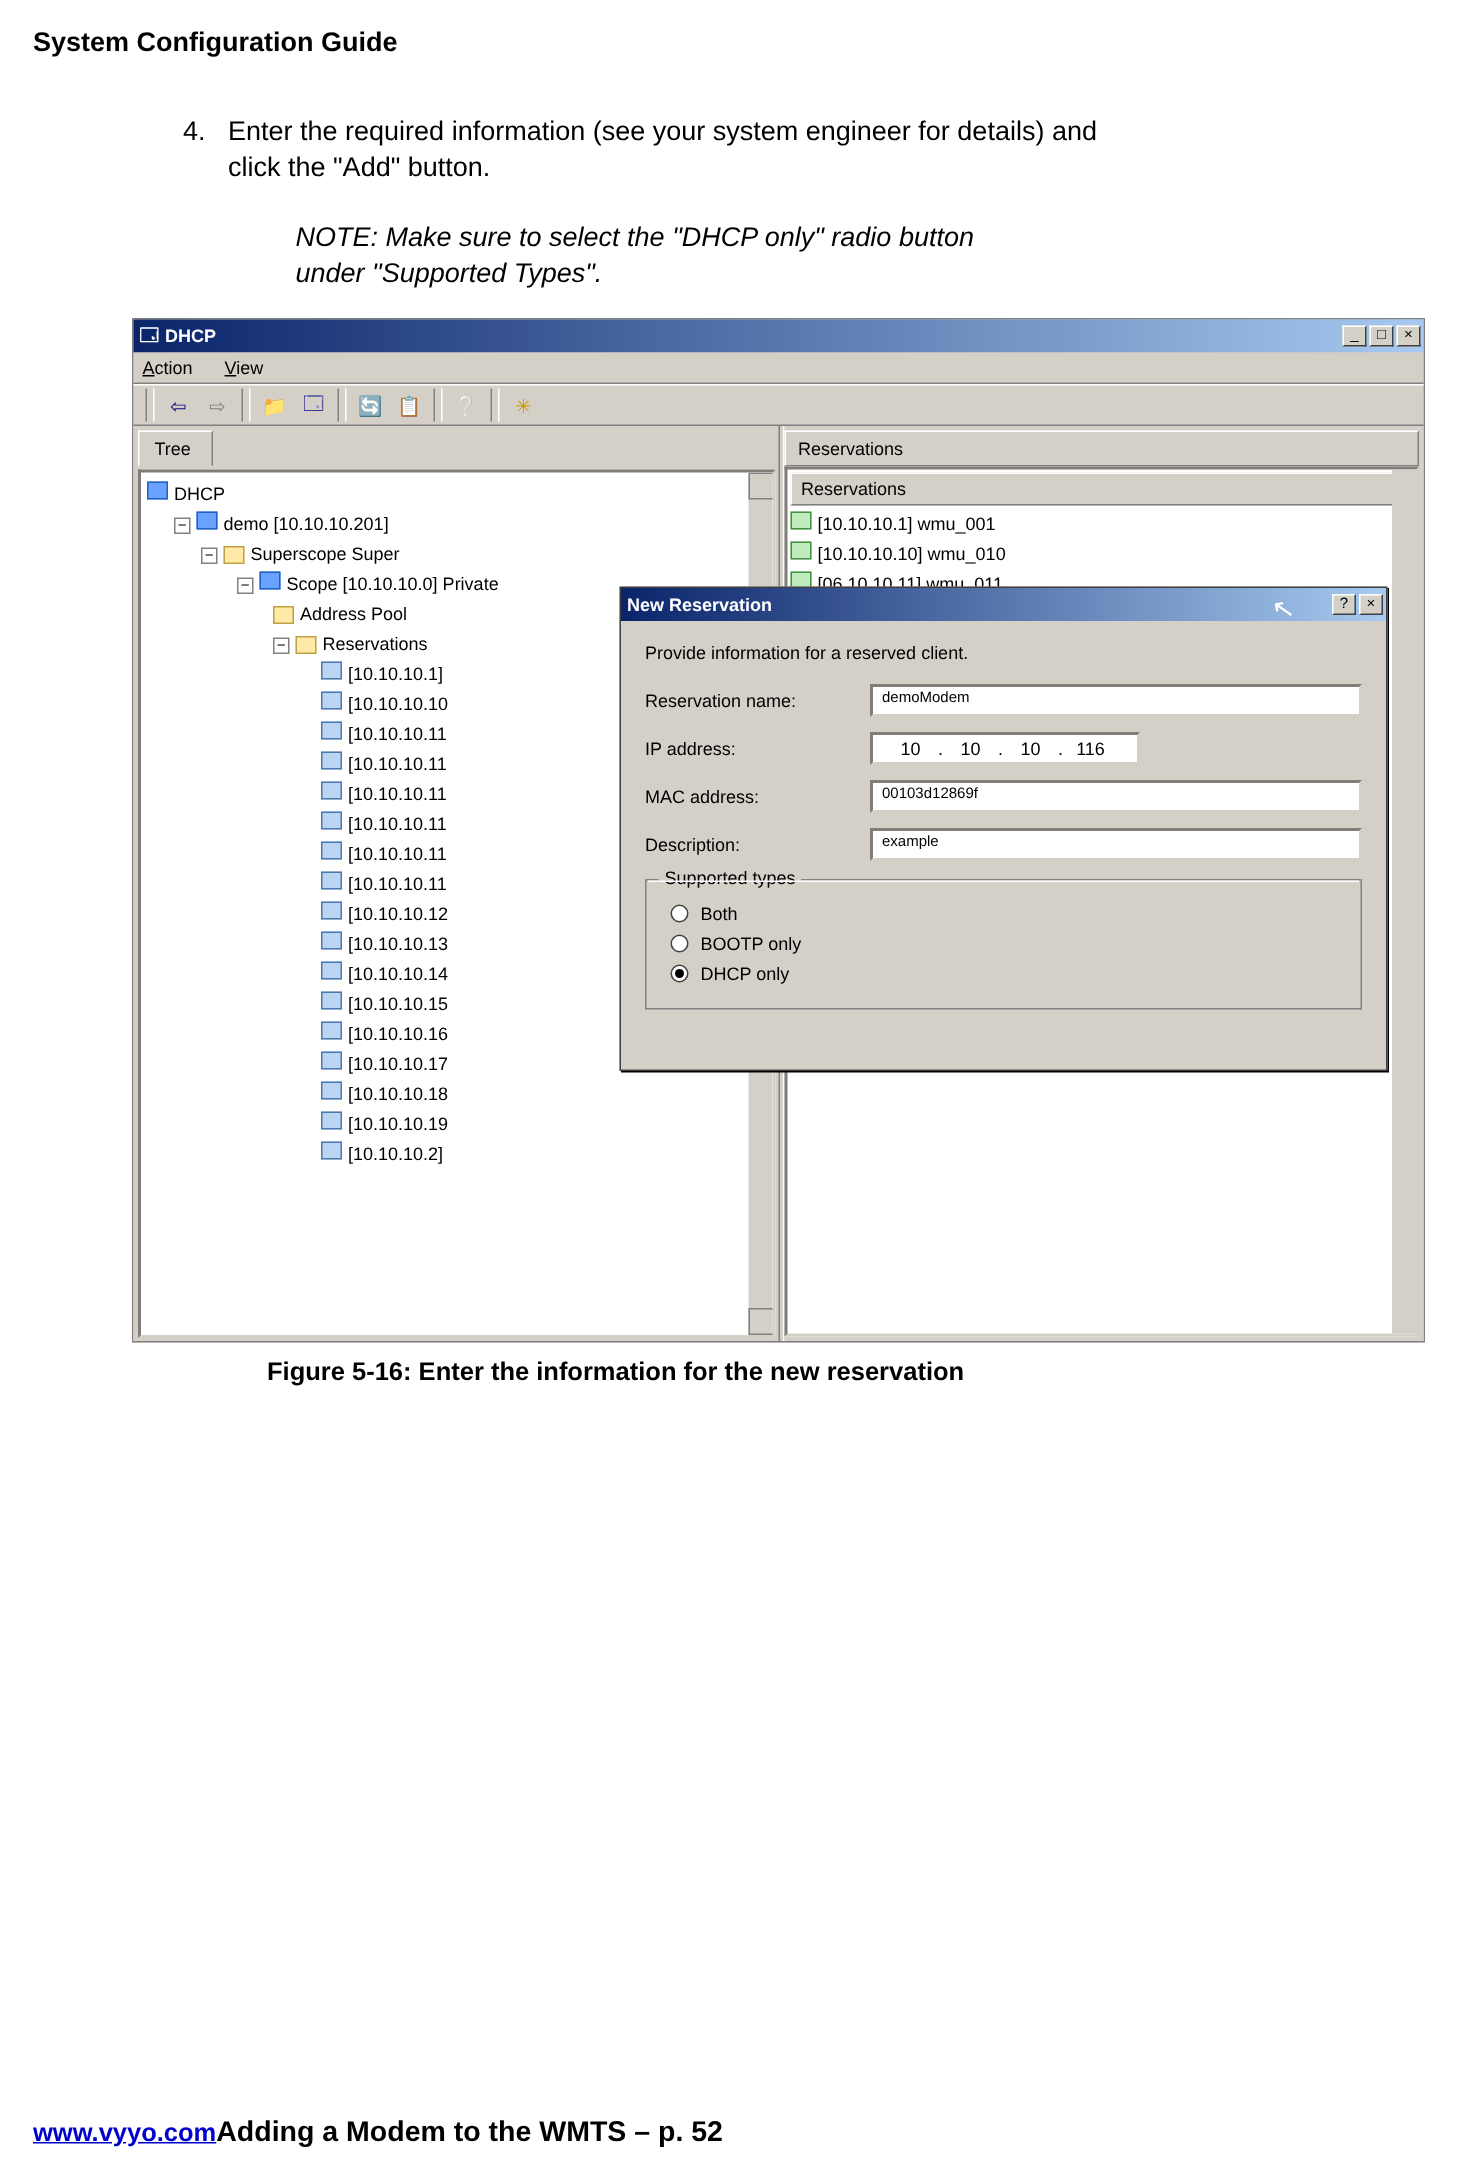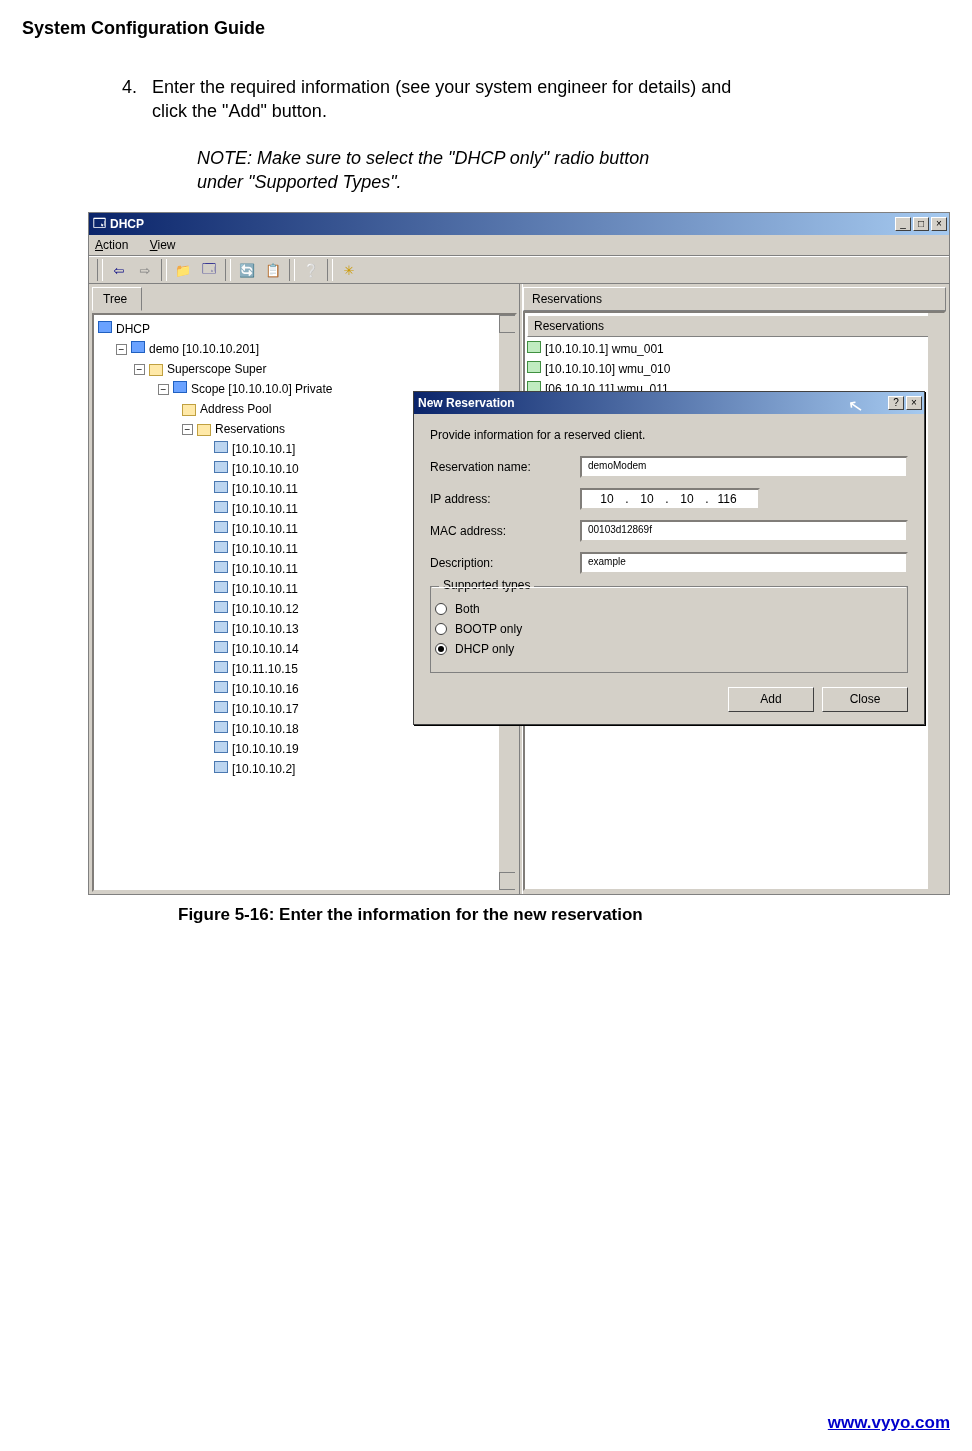--- a/index.html
+++ b/index.html
@@ -148,21 +148,21 @@
   .dlg-label { width:150px; }
   .dlg-input {
     flex:1; height:22px; background:#fff;
     border:2px inset #d4d0c8; padding:2px 6px; font-size:10px;
   }
   .ip-input { display:flex; background:#fff; border:2px inset #d4d0c8; height:22px; align-items:center; padding:0 8px; width:180px; }
   .ip-input span { width:34px; text-align:center; }
   .ip-input .dot { width:6px; text-align:center; }
   .fieldset {
     border:1px solid #808080; border-top:none; position:relative;
-    margin:12px 0 14px 0; padding:10px 4px;
+    margin:12px 0 28px 0; padding:10px 16px;
   }
   .fieldset .legend {
     position:absolute; top:-8px; left:8px; background:#d4d0c8; padding:0 4px;
   }
   .fieldset::before{
     content:""; position:absolute; top:0; left:0; right:0; border-top:1px solid #808080;
   }
   .fieldset::after{
     content:""; position:absolute; top:1px; left:1px; right:1px; border-top:1px solid #fff;
   }
@@ -179,21 +179,21 @@
     text-align:center; line-height:23px;
   }
   .cursor {
     position:absolute; left:434px; top:3px; font-size:18px; color:#fff;
     transform: rotate(-10deg);
     pointer-events:none;
   }
 
   .footer {
     position:absolute; bottom:18px; left:22px; right:22px;
-    display:flex; justify-content:flex-end; align-items:baseline;
+    display:flex; justify-content:flex-start; align-items:baseline;
     font-size:17px;
   }
   .footer .url { color:#0000cc; text-decoration:underline; font-weight:bold; }
   .footer .sect { font-weight:bold; font-size:19px; }
 </style>
 </head>
 <body>
 
 <div class="doc-title">System Configuration Guide</div>
 
@@ -253,21 +253,21 @@
             <div class="node ind6"><span class="ricon"></span><span>[10.10.10.10</span></div>
             <div class="node ind6"><span class="ricon"></span><span>[10.10.10.11</span></div>
             <div class="node ind6"><span class="ricon"></span><span>[10.10.10.11</span></div>
             <div class="node ind6"><span class="ricon"></span><span>[10.10.10.11</span></div>
             <div class="node ind6"><span class="ricon"></span><span>[10.10.10.11</span></div>
             <div class="node ind6"><span class="ricon"></span><span>[10.10.10.11</span></div>
             <div class="node ind6"><span class="ricon"></span><span>[10.10.10.11</span></div>
             <div class="node ind6"><span class="ricon"></span><span>[10.10.10.12</span></div>
             <div class="node ind6"><span class="ricon"></span><span>[10.10.10.13</span></div>
             <div class="node ind6"><span class="ricon"></span><span>[10.10.10.14</span></div>
-            <div class="node ind6"><span class="ricon"></span><span>[10.11.10.15</span></div>
+            <div class="node ind6"><span class="ricon"></span><span>[10.10.10.15</span></div>
             <div class="node ind6"><span class="ricon"></span><span>[10.10.10.16</span></div>
             <div class="node ind6"><span class="ricon"></span><span>[10.10.10.17</span></div>
             <div class="node ind6"><span class="ricon"></span><span>[10.10.10.18</span></div>
             <div class="node ind6"><span class="ricon"></span><span>[10.10.10.19</span></div>
             <div class="node ind6"><span class="ricon"></span><span>[10.10.10.2]</span></div>
             <div class="sbv"></div>
           </div>
         </div>
         <div class="splitter"></div>
         <div class="pane-right">
@@ -327,28 +327,25 @@
             </div>
             <div class="radio-row">
               <span class="radio"></span>
               <span>BOOTP only</span>
             </div>
             <div class="radio-row">
               <span class="radio sel"></span>
               <span>DHCP only</span>
             </div>
           </div>
-          <div class="dlg-btns">
-            <div class="push">Add</div>
-            <div class="push">Close</div>
-          </div>
         </div>
       </div>
 
     </div>
   </div>
 
   <div class="figure-caption">Figure 5-16: Enter the information for the new reservation</div>
 </div>
 
 <div class="footer">
   <span class="url">www.vyyo.com</span>
+  <span class="sect">Adding a Modem to the WMTS – p. 52</span>
 </div>
 
 </body></html>

